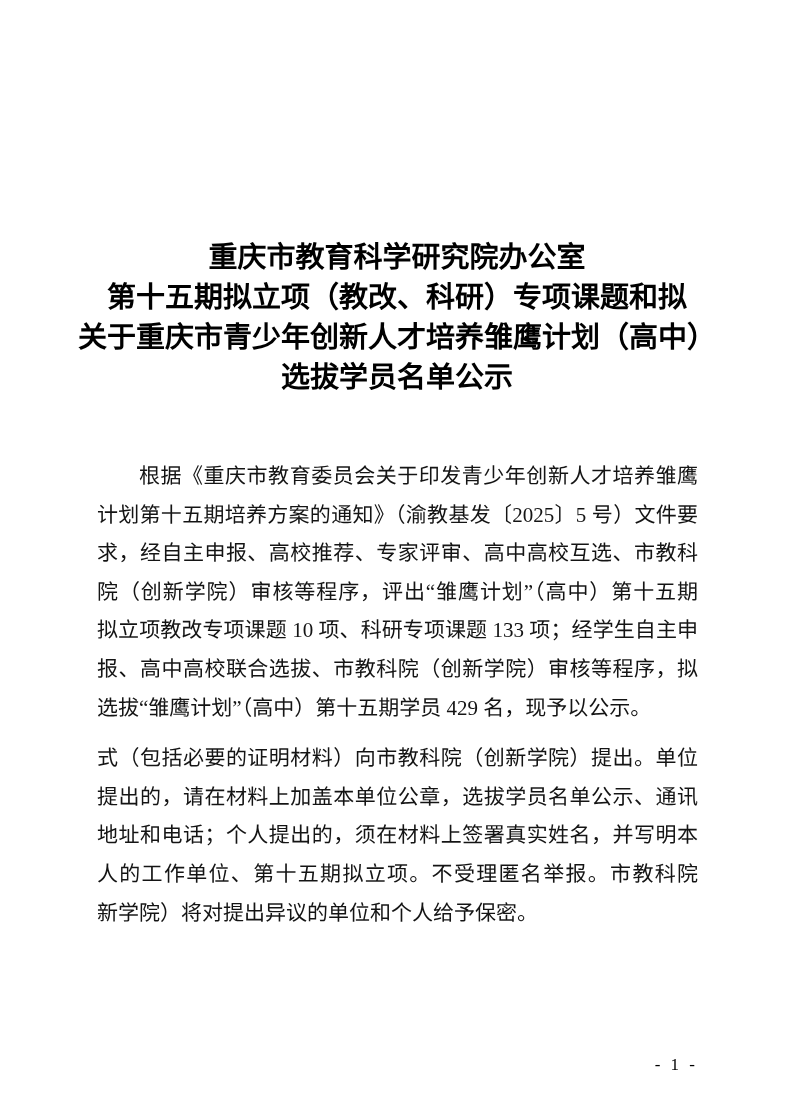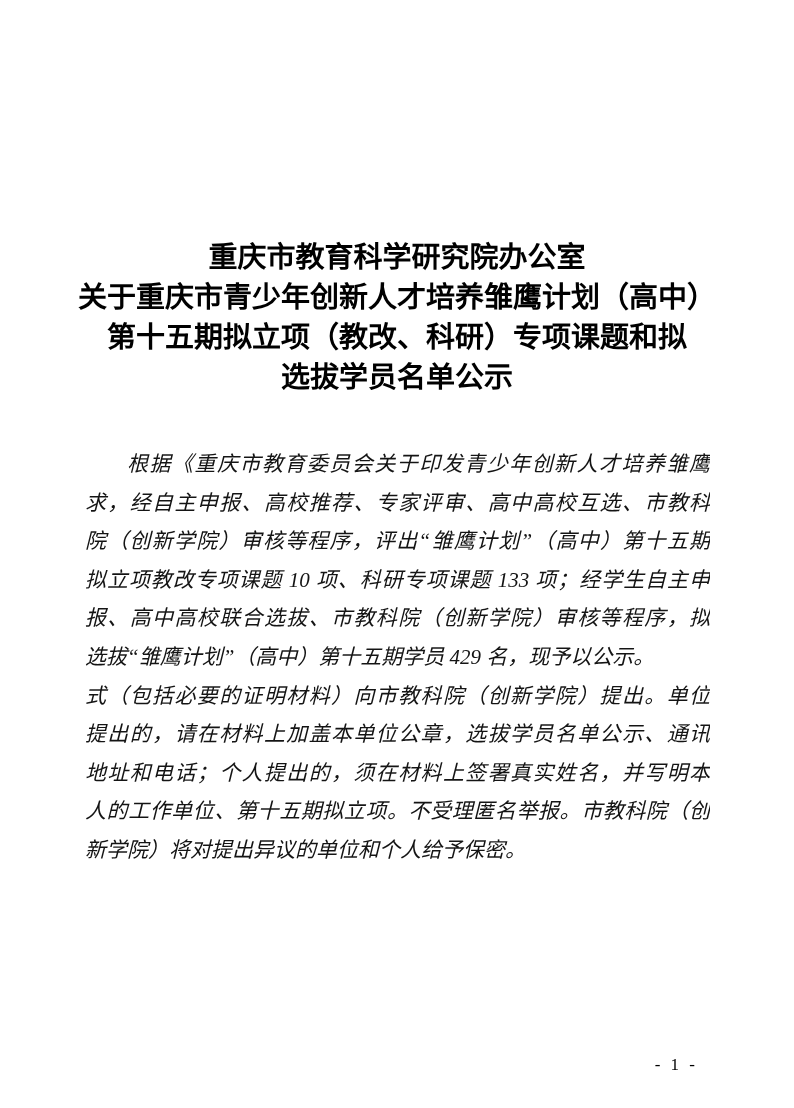--- a/index.html
+++ b/index.html
@@ -32,23 +32,22 @@
   }
   .doc-body {
     position: absolute;
     top: 445px;
     left: 85px;
     width: 625px;
     font-size: 21px;
     line-height: 38.6px;
   }
   .para {
-    margin: 0;
+    margin: 12px;
     padding: 0;
-    font-style: italic;
   }
   .line {
     height: 38.6px;
     overflow: hidden;
     text-align: justify;
     text-align-last: justify;
     text-justify: inter-ideograph;
   }
   .line.indent {
     text-indent: 2em;
@@ -66,29 +65,30 @@
     color: #000000;
   }
 </style>
 </head>
 <body>
 
 <div class="page">
 
   <header class="doc-title">
     <div class="title-line">重庆市教育科学研究院办公室</div>
+    <div class="title-line">第十五期拟立项（教改、科研）专项课题和拟</div>
     <div class="title-line">关于重庆市青少年创新人才培养雏鹰计划（高中）</div>
-    <div class="title-line">第十五期拟立项（教改、科研）专项课题和拟</div>
     <div class="title-line">选拔学员名单公示</div>
   </header>
 
   <main class="doc-body">
 
     <div class="para">
       <div class="line indent">根据《重庆市教育委员会关于印发青少年创新人才培养雏鹰</div>
+      <div class="line">计划第十五期培养方案的通知》（渝教基发〔2025〕5 号）文件要</div>
       <div class="line">求，经自主申报、高校推荐、专家评审、高中高校互选、市教科</div>
       <div class="line">院（创新学院）审核等程序，评出“雏鹰计划”（高中）第十五期</div>
       <div class="line">拟立项教改专项课题 10 项、科研专项课题 133 项；经学生自主申</div>
       <div class="line">报、高中高校联合选拔、市教科院（创新学院）审核等程序，拟</div>
       <div class="line last">选拔“雏鹰计划”（高中）第十五期学员 429 名，现予以公示。</div>
     </div>
 
 
     <div class="para">
       <div class="line">式（包括必要的证明材料）向市教科院（创新学院）提出。单位</div>

